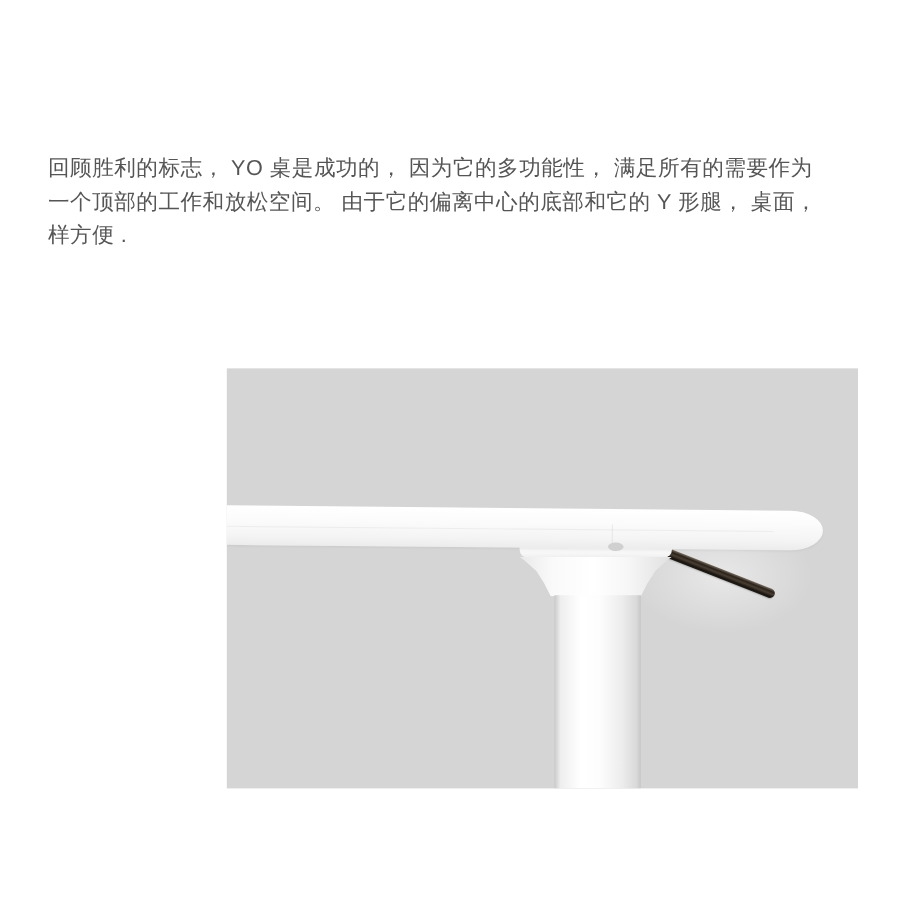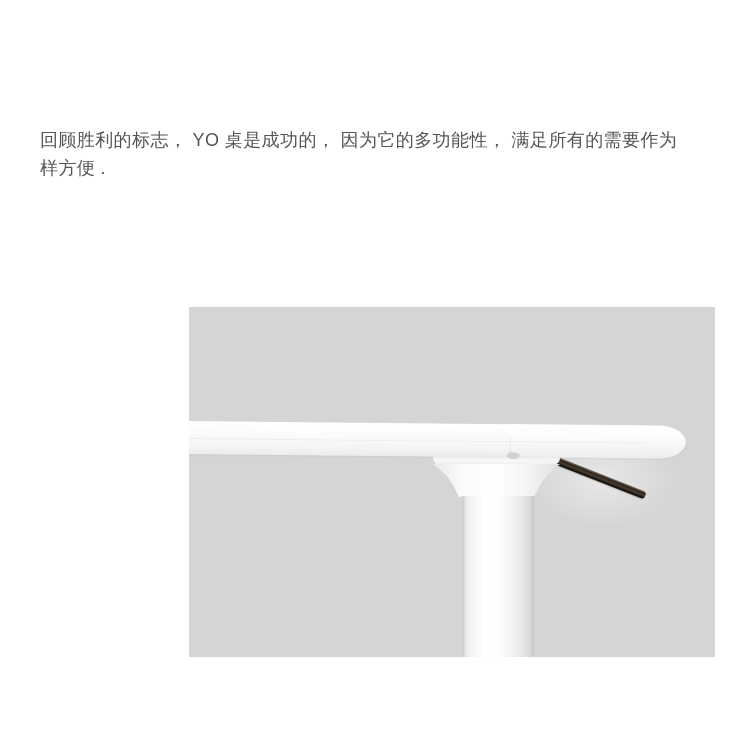--- a/index.html
+++ b/index.html
@@ -104,20 +104,21 @@
     width: 13px; height: 7px;
     border-radius: 50%;
     background: #d0d0d0;
   }
 </style>
 </head>
 <body>
 
 <div class="description">
   <div class="line">回顾胜利的标志， YO 桌是成功的， 因为它的多功能性， 满足所有的需要作为</div>
+  <div class="line">一个顶部的工作和放松空间。 由于它的偏离中心的底部和它的 Y 形腿， 桌面，</div>
   <div class="line">样方便 .</div>
 </div>
 
 <div class="photo">
   <div class="lever-halo"></div>
   <div class="lever"></div>
   <div class="flange"></div>
   <div class="trumpet"></div>
   <div class="column"></div>
   <div class="tabletop">

